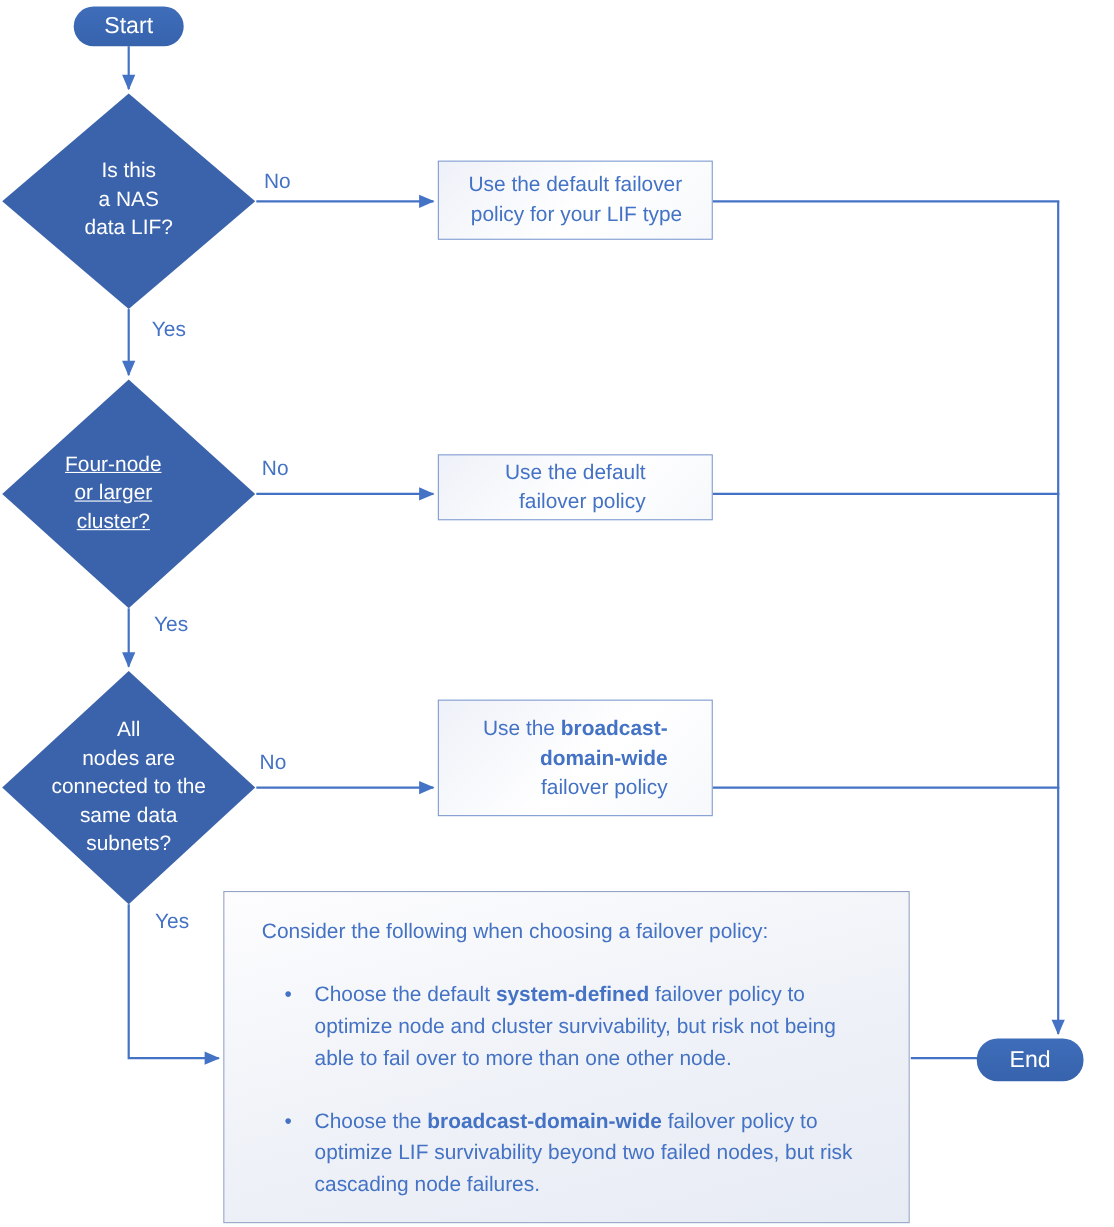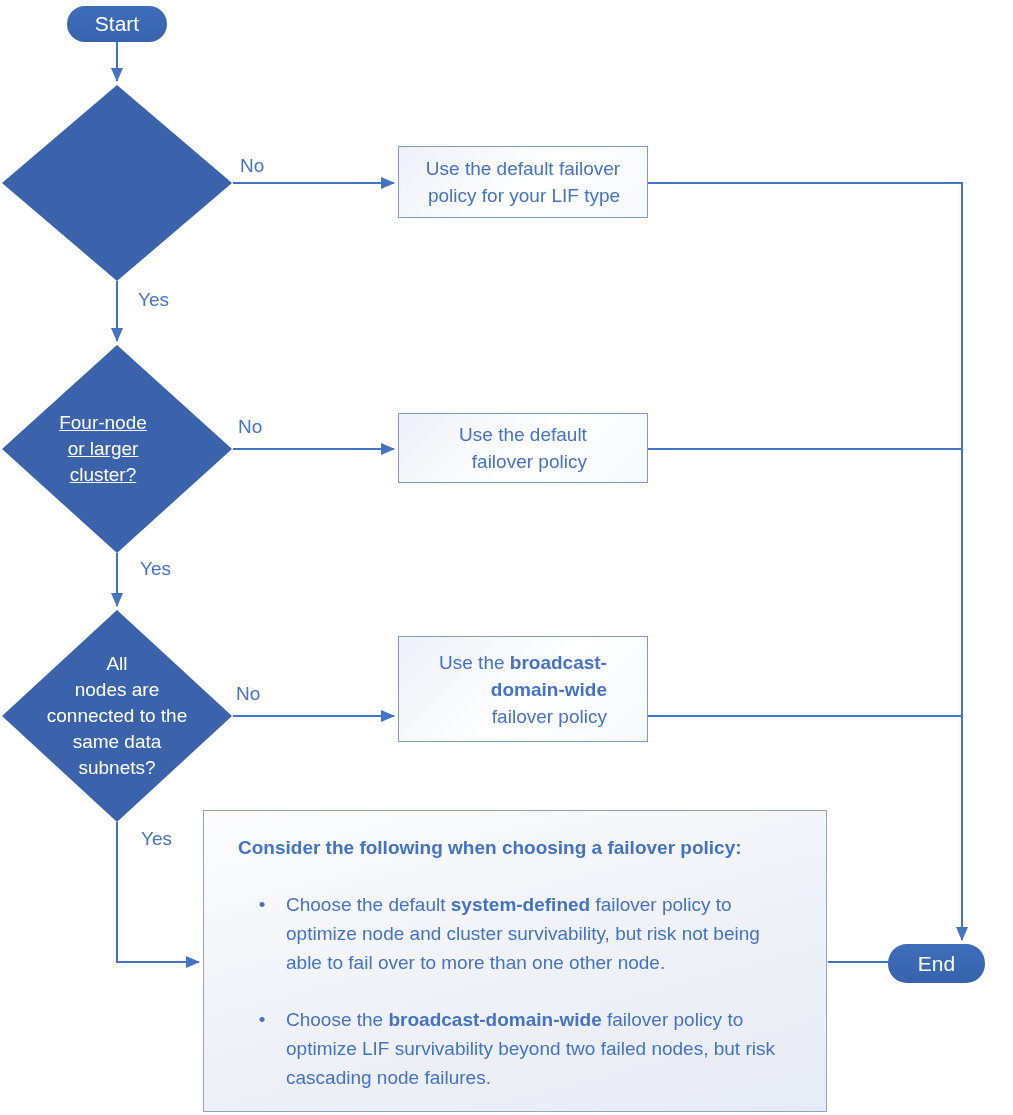--- a/index.html
+++ b/index.html
@@ -58,37 +58,37 @@
     border:1.5px solid #7d9ad1;
     background:linear-gradient(135deg,#eef1f8 0%,#ffffff 55%,#f6f8fb 100%);
     color:#4472c4;
     font-size:19px;line-height:27px;
     display:flex;align-items:center;justify-content:center;
     text-align:right;
     box-sizing:border-box;
     white-space:pre-line;
   }
   .obox.b1{top:146px;height:72px;}
-  .obox.b2{top:413px;height:70px;}
+  .obox.b2{top:413px;height:60px;}
   .obox.b3{top:636px;height:106px;}
   .obox b, .note b{font-weight:700;}
 
   
   .note{
     position:absolute;
     left:203px;top:810px;
     width:624px;height:302px;
     border:1.5px solid #93a3c6;
     background:linear-gradient(165deg,#fdfdfe 0%,#eef1f7 55%,#e7ebf4 100%);
     color:#4472c4;
     font-size:19px;line-height:29px;
     box-sizing:border-box;
     padding:22px 34px 0 34px;
   }
-  .note-title{margin:0 0 28px 0;font-weight:bold;}
+  .note-title{margin:0 0 28px 0;}
   .note-list{margin:0;padding:0;list-style:none;}
   .note-item{display:flex;margin:0 0 28px 0;}
   .bullet-dot{width:48px;flex:0 0 48px;text-align:center;}
   .note-item-text{flex:1;}
 </style>
 </head>
 <body>
 
 <div class="canvas">
 
@@ -115,20 +115,23 @@
     </g>
 
     <polygon points="117,85 232,183 117,281 2,183" fill="#3b63ab"></polygon>
     <polygon points="117,345 232,449 117,553 2,449" fill="#3b63ab"></polygon>
     <polygon points="117,610 232,716 117,822 2,716" fill="#3b63ab"></polygon>
   </svg>
 
   <div class="pill start">Start</div>
   <div class="pill end">End</div>
 
+  <div class="dtext d1">Is this
+a NAS
+data LIF?</div>
   <div class="dtext d2">Four-node
 or larger
 cluster?</div>
   <div class="dtext d3">All
 nodes are
 connected to the
 same data
 subnets?</div>
 
   <div class="edge-label lbl-no1">No</div>

